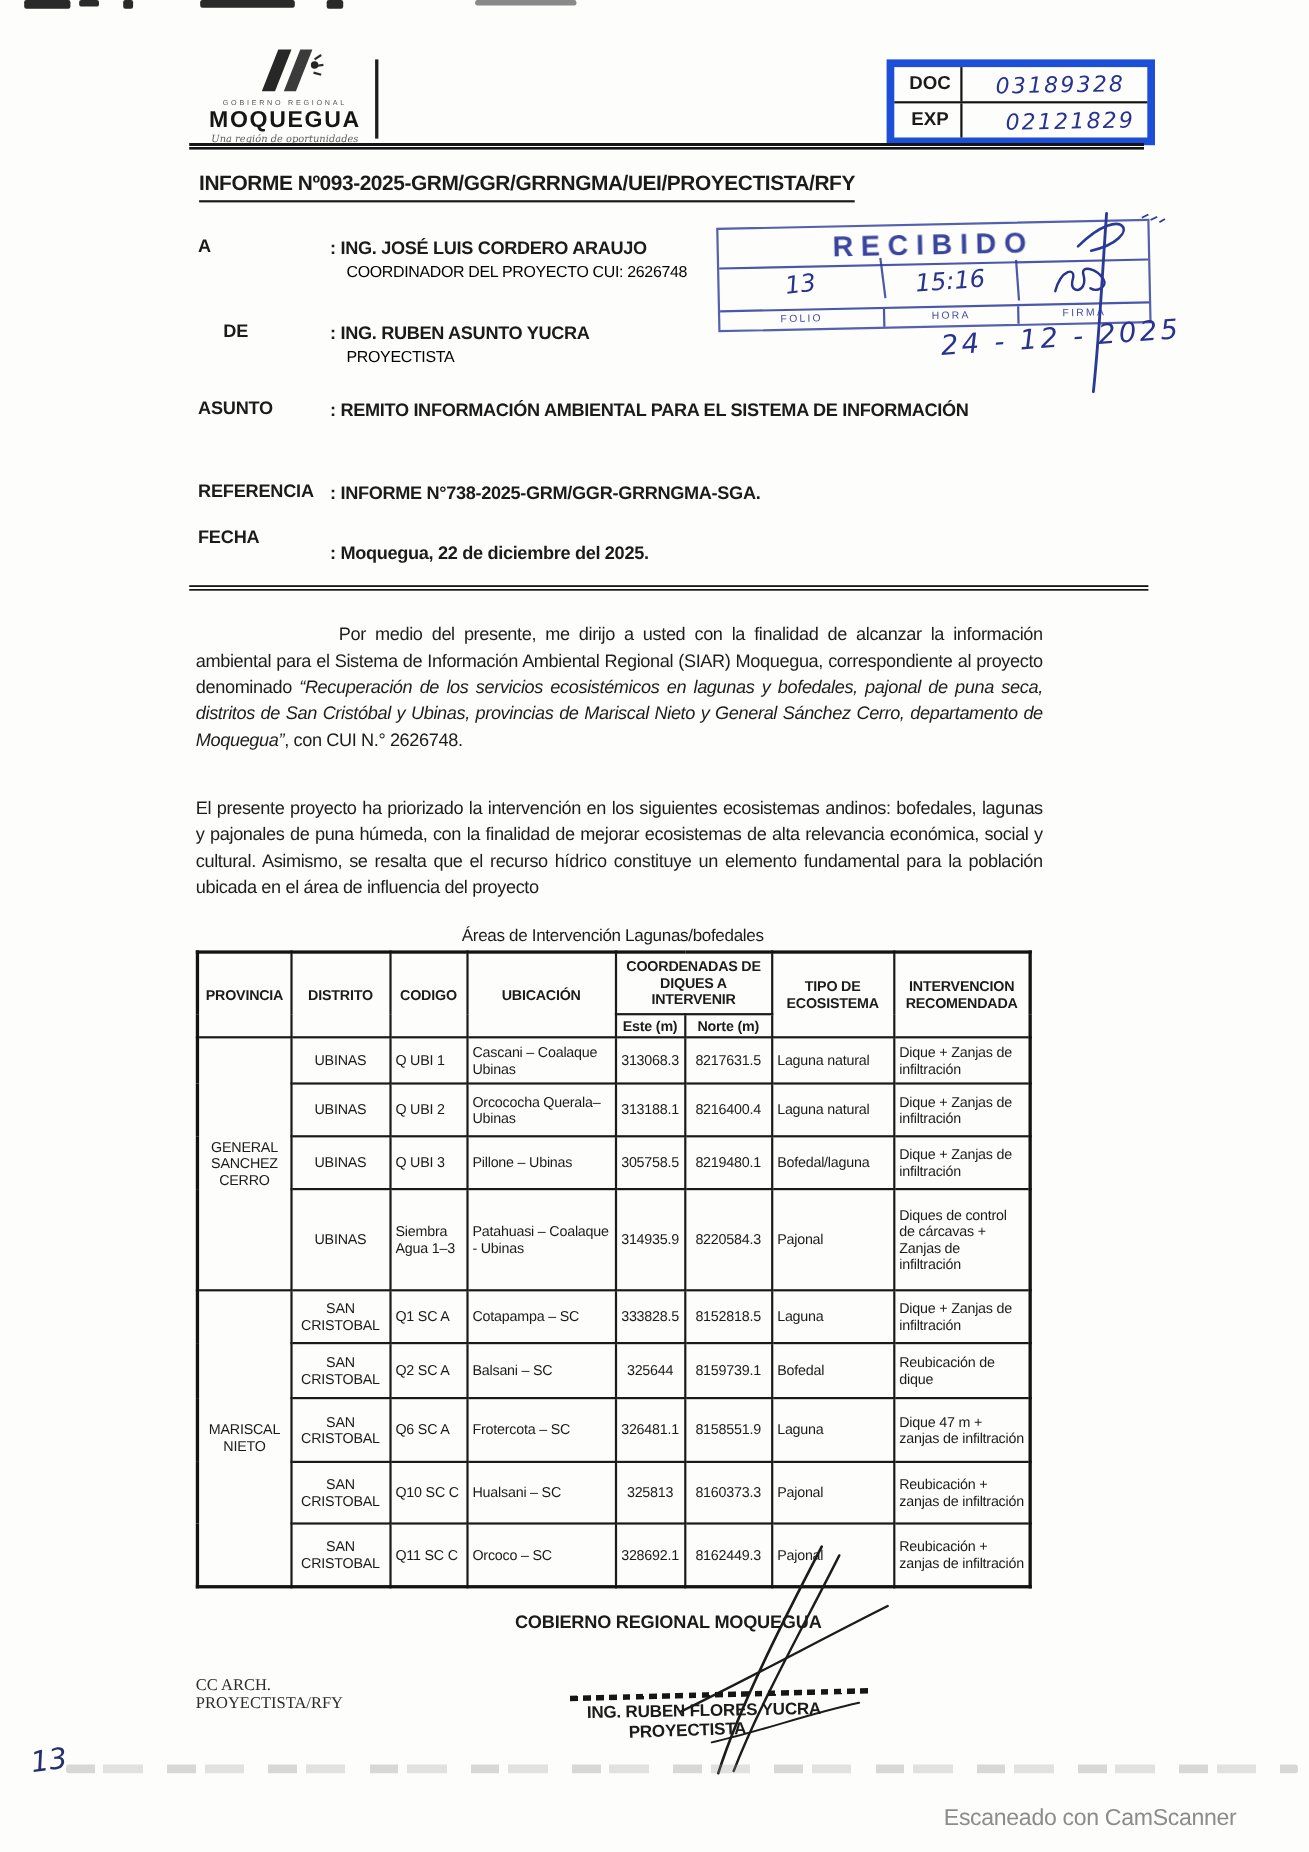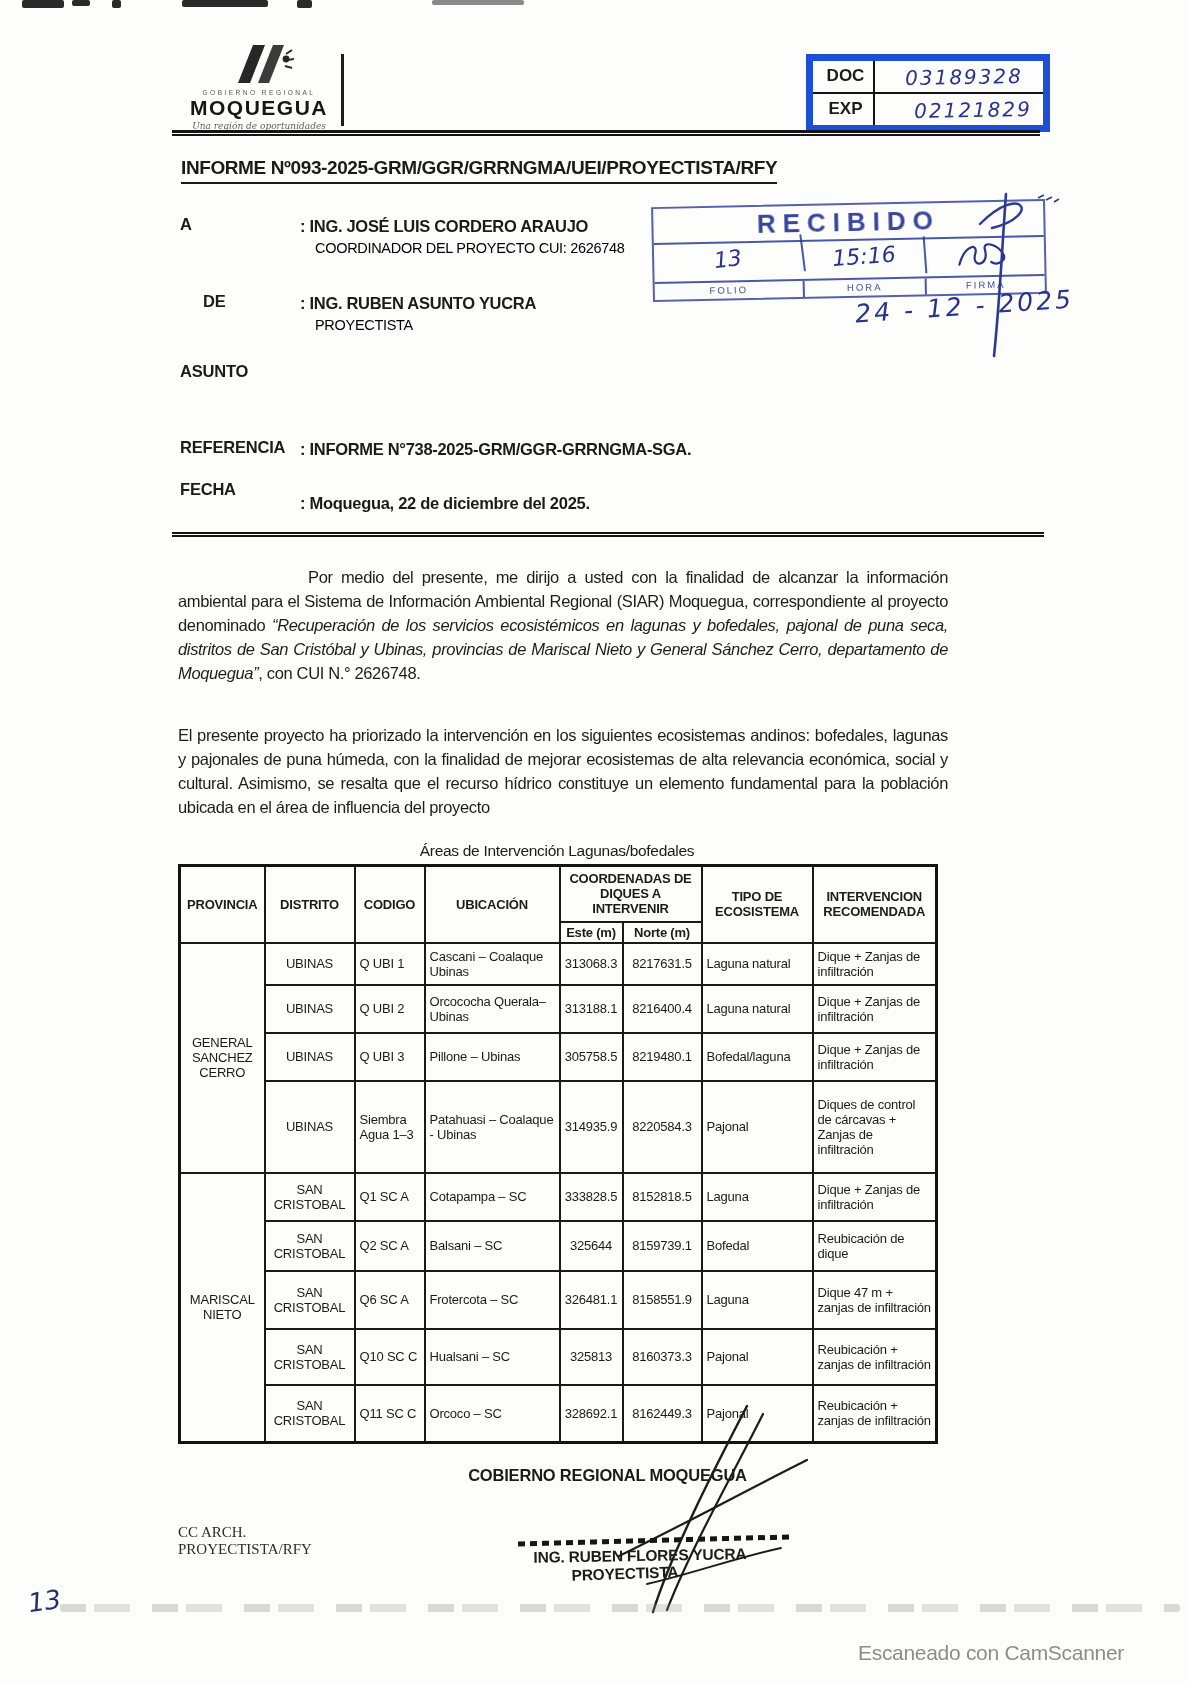--- a/index.html
+++ b/index.html
@@ -139,20 +139,21 @@
   <div class="abs mlabel" style="left:180px;top:215px;">A</div>
   <div class="abs mvalue" style="left:300px;top:213px;">: ING. JOSÉ LUIS CORDERO ARAUJO</div>
   <div class="abs msub" style="left:315px;top:240px;">COORDINADOR DEL PROYECTO CUI: 2626748</div>
 
   <div class="abs mlabel" style="left:180px;top:292px;margin-left:23px;">DE</div>
   <div class="abs mvalue" style="left:300px;top:290px;">: ING. RUBEN ASUNTO YUCRA</div>
   <div class="abs msub" style="left:315px;top:317px;">PROYECTISTA</div>
 
   <div class="abs mlabel" style="left:180px;top:362px;">ASUNTO</div>
   <div class="abs mvalue" style="left:300px;top:360px;width:660px;">
+    <span style="display:block;">: REMITO INFORMACIÓN AMBIENTAL PARA EL SISTEMA DE INFORMACIÓN</span>
   </div>
 
   <div class="abs mlabel" style="left:180px;top:438px;">REFERENCIA</div>
   <div class="abs mvalue" style="left:300px;top:436px;">: INFORME N°738-2025-GRM/GGR-GRRNGMA-SGA.</div>
 
   <div class="abs mlabel" style="left:180px;top:480px;">FECHA</div>
   <div class="abs mvalue" style="left:300px;top:490px;">: Moquegua, 22 de diciembre del 2025.</div>
 
   <div class="abs stamp">
     <div class="stamp-title">RECIBIDO</div>

